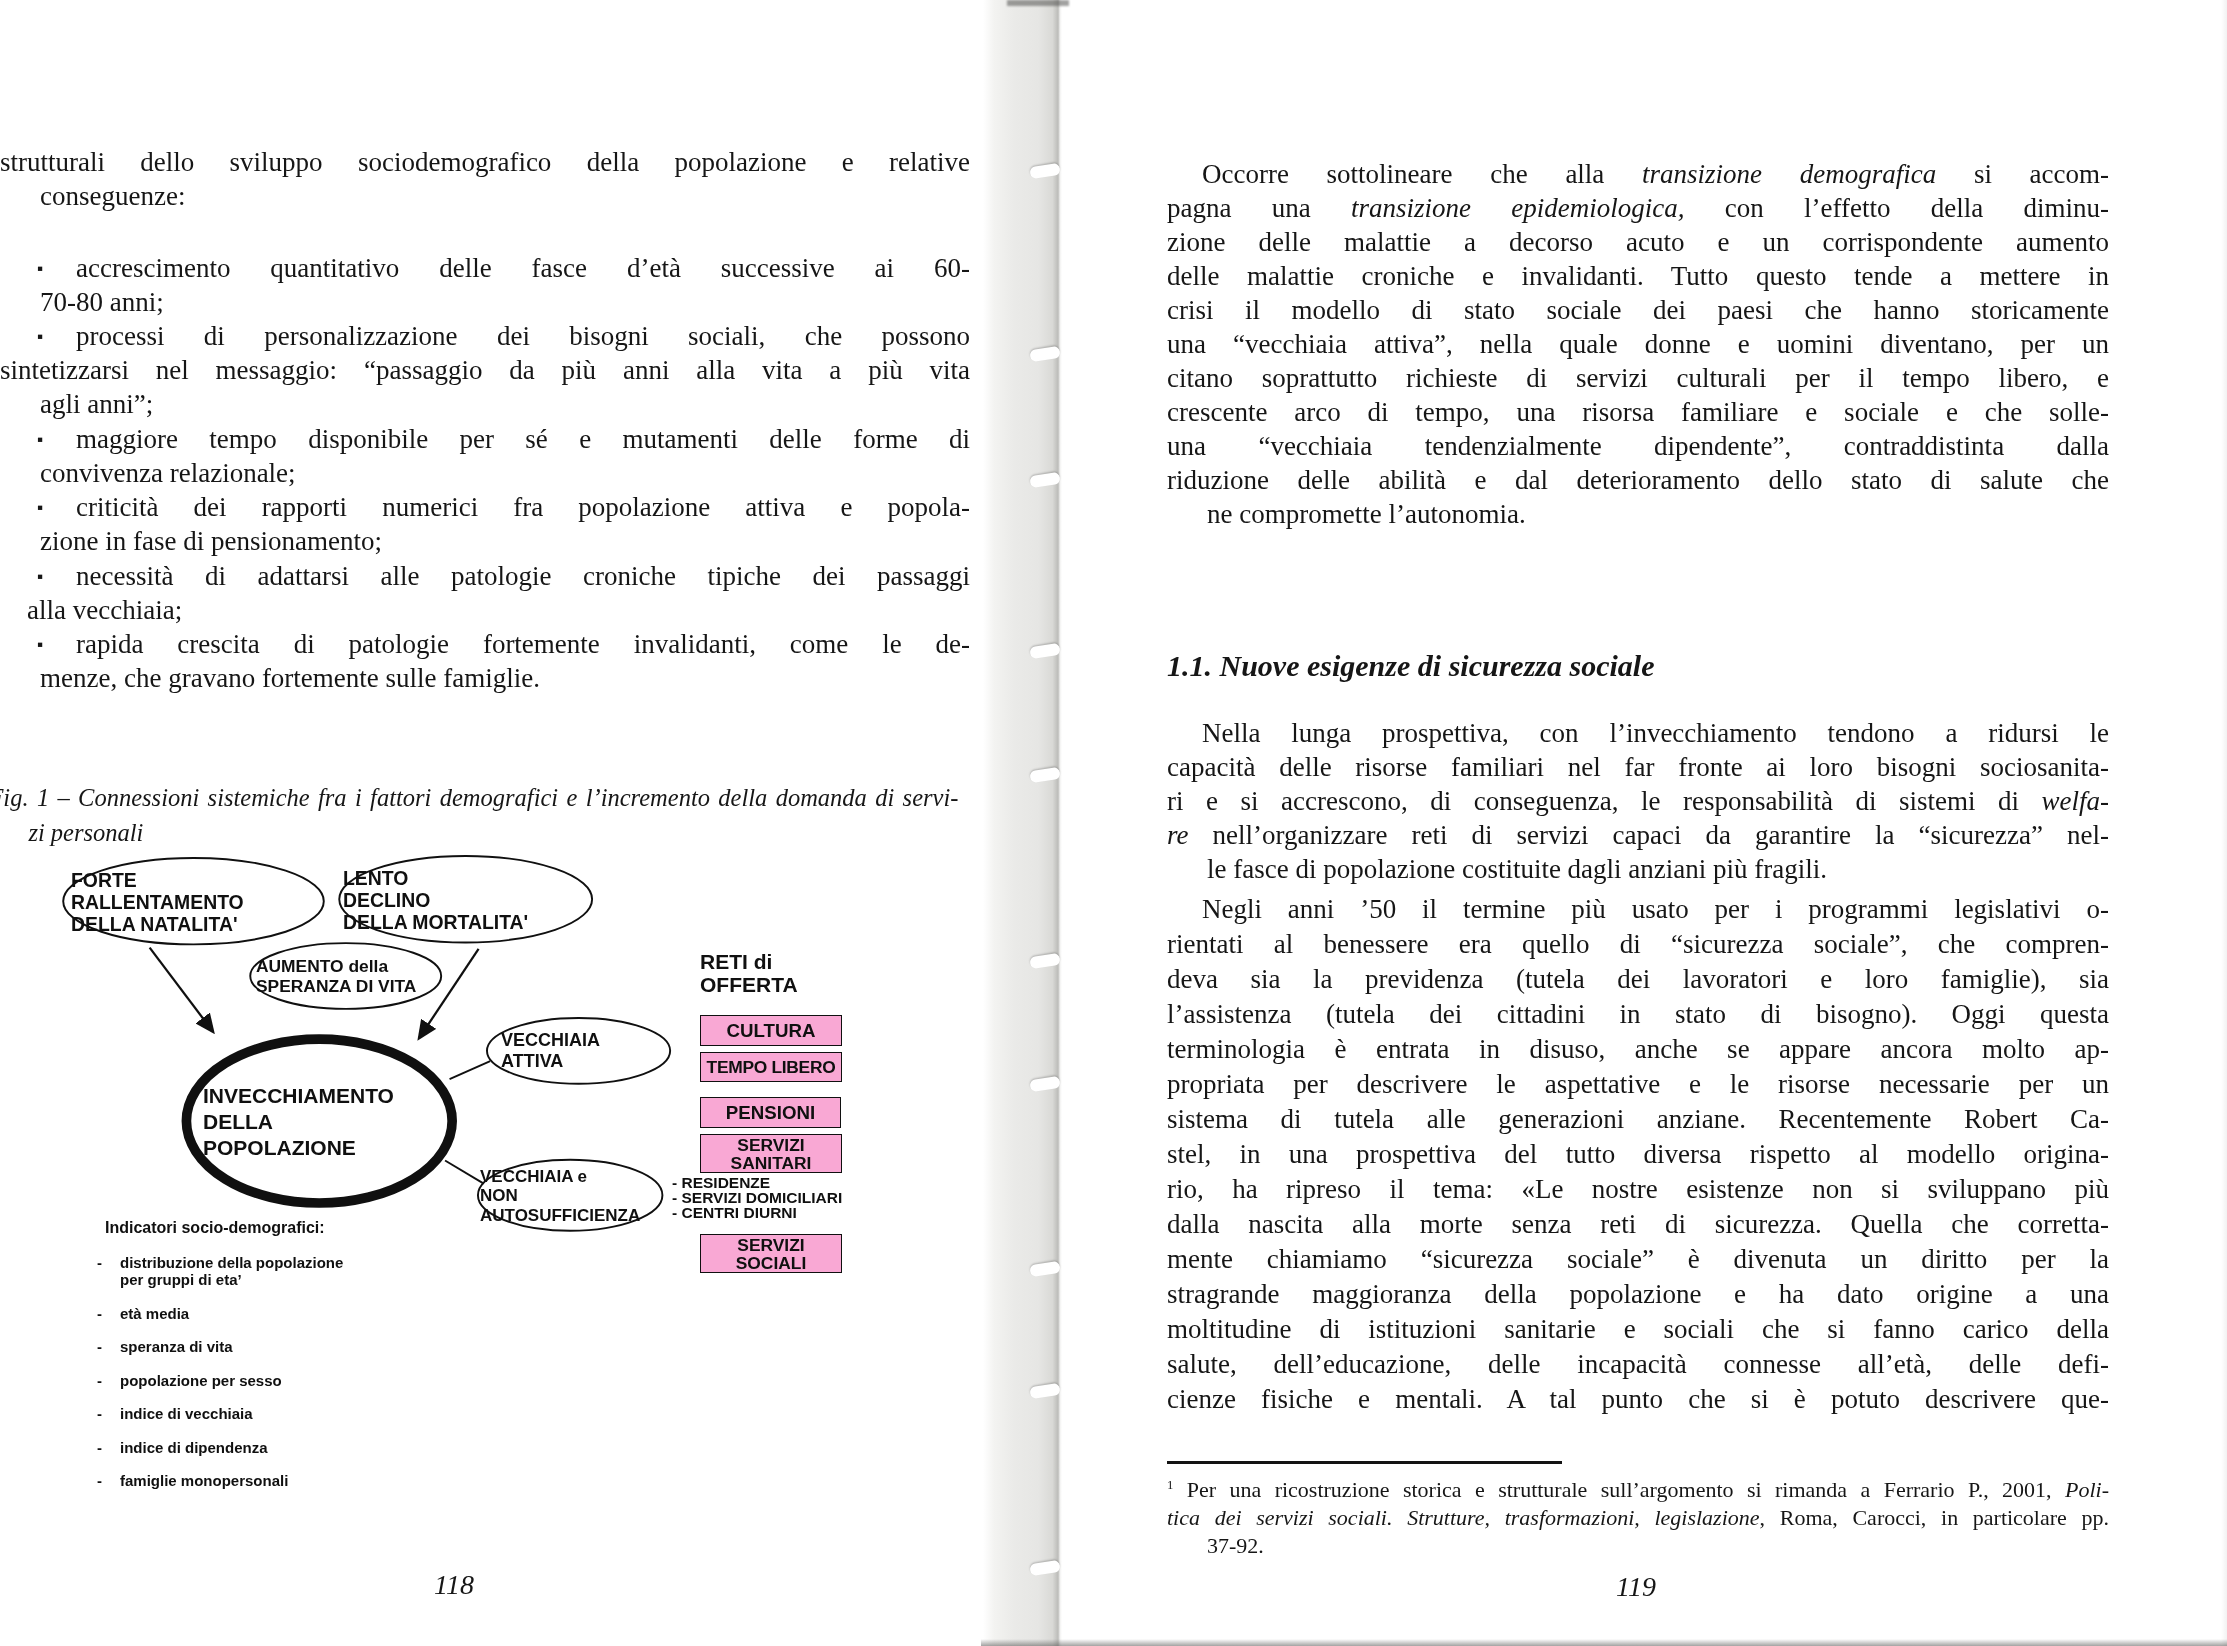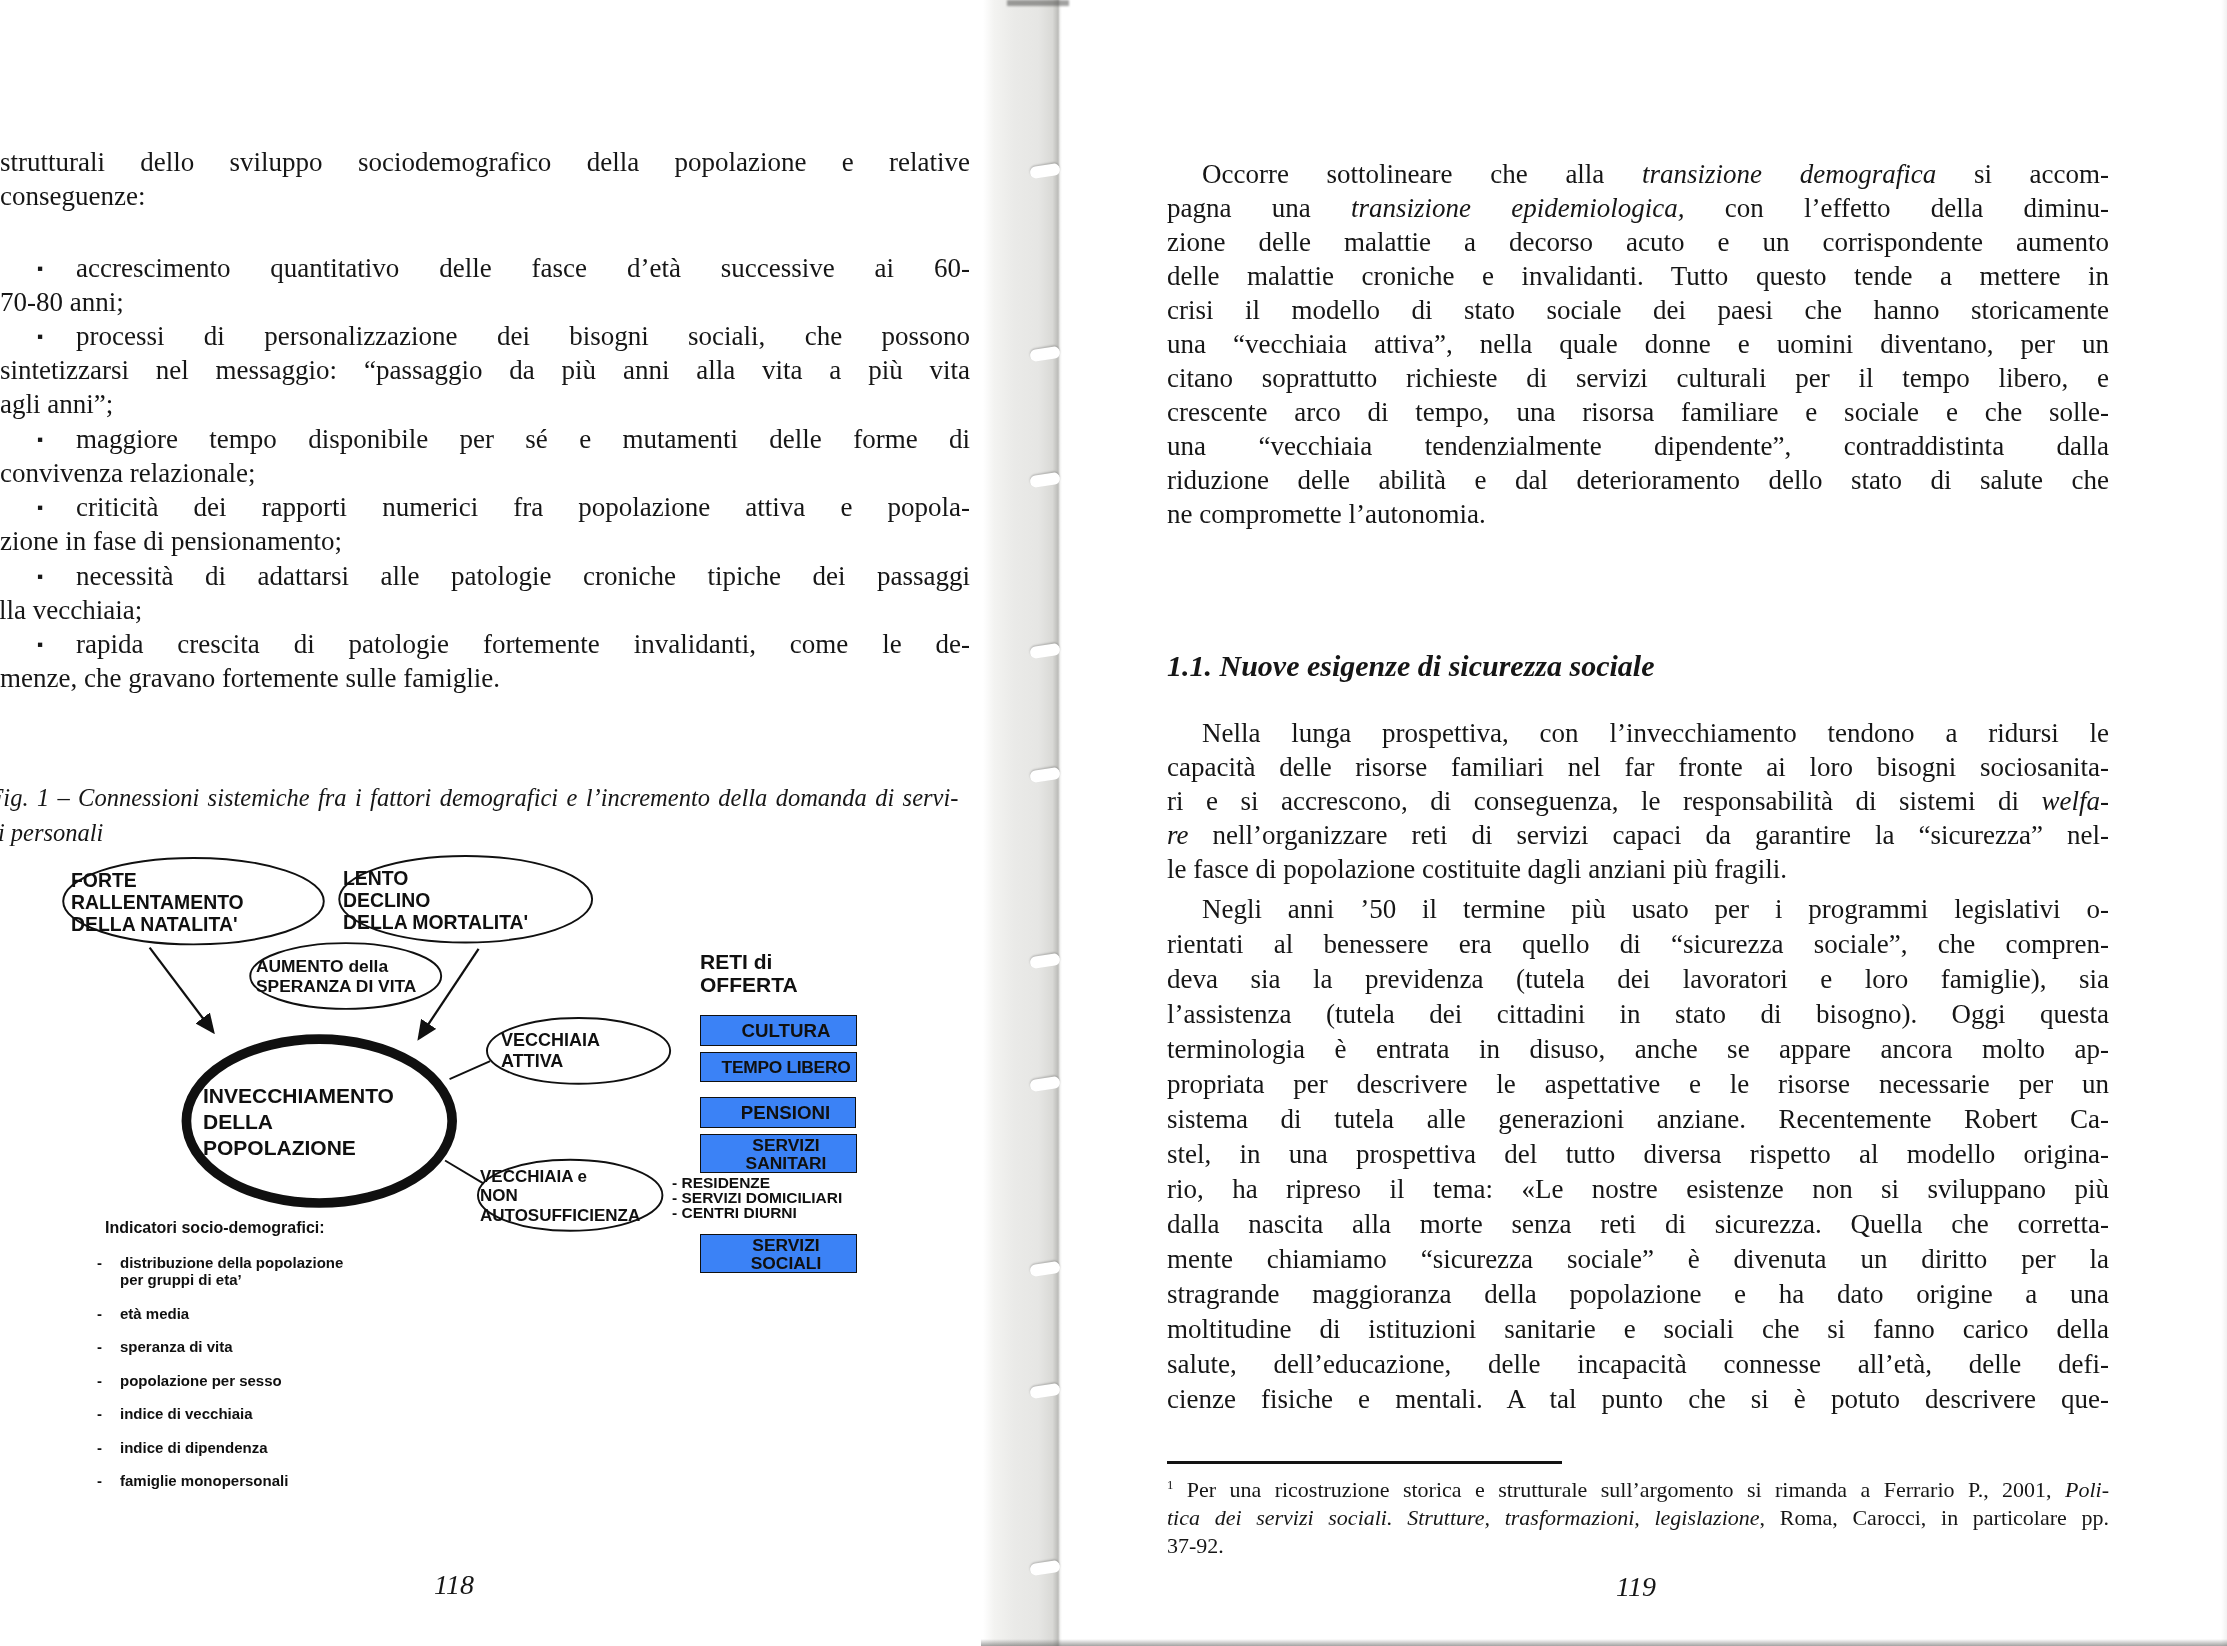--- a/index.html
+++ b/index.html
@@ -32,21 +32,21 @@
     background:linear-gradient(to top,rgba(80,80,78,.6),rgba(80,80,78,0));
   }
   .right-edge-shadow{
     position:absolute;right:0;top:0;width:6.5px;height:1647px;
     background:linear-gradient(to left,rgba(0,0,0,.05),rgba(0,0,0,0));
   }
   
   .txt{position:absolute;}
   .ln{position:relative;}
   .jpara .ln{text-align:justify;text-align-last:justify;}
-  .jpara .ln:last-child{text-align:center;text-align-last:left;}
+  .jpara .ln:last-child{text-align:center;text-align-last:left;padding-left:40px;}
   .jall .ln{text-align:justify;text-align-last:justify;}
   sup{font-size:58%;vertical-align:super;line-height:0;}
   
   .lbody{left:0;width:970px;font-size:27px;}
   .lbody .ln{height:34px;line-height:34px;}
   .bitem .bfirst{padding-left:76px;}
   .bitem .bullet{position:absolute;left:37px;top:0;font-size:17.4px;}
   .caption{left:-11.6px;width:970px;font-size:24.5px;font-style:italic;}
   .caption .ln{height:35px;line-height:35px;}
   .caption i{font-style:italic;}
@@ -59,24 +59,24 @@
   .footnote-rule{position:absolute;left:1167px;top:1461px;width:395px;height:3.2px;background:#131313;}
   .footnote{left:1167px;width:942px;font-size:22px;}
   .footnote .ln{height:28px;line-height:28px;}
   .pageno{position:absolute;font-size:28px;font-style:italic;}
   
   .fig-label{
     position:absolute;text-align:left;font-weight:bold;color:#101010;
     font-family:"Liberation Sans","DejaVu Sans",sans-serif;
   }
   .box{
-    position:absolute;border:1.9px solid #101010;background:#3b82f6;
+    position:absolute;border:1.9px solid #101010;background:#f9a8d4;
     text-align:center;font-weight:bold;color:#101010;
     font-family:"Liberation Sans","DejaVu Sans",sans-serif;
-    display:flex;flex-direction:column;justify-content:center;padding-left:15px;
+    display:flex;flex-direction:column;justify-content:center;
   }
   .offerta-list{
     position:absolute;left:672px;top:1175px;width:194px;
     font-family:"Liberation Sans","DejaVu Sans",sans-serif;
     font-weight:bold;font-size:15.5px;color:#101010;
   }
   .offerta-list .ln{height:15px;line-height:15px;}
   .ind-title{
     position:absolute;left:105px;top:1219px;width:387px;
     font-family:"Liberation Sans","DejaVu Sans",sans-serif;

